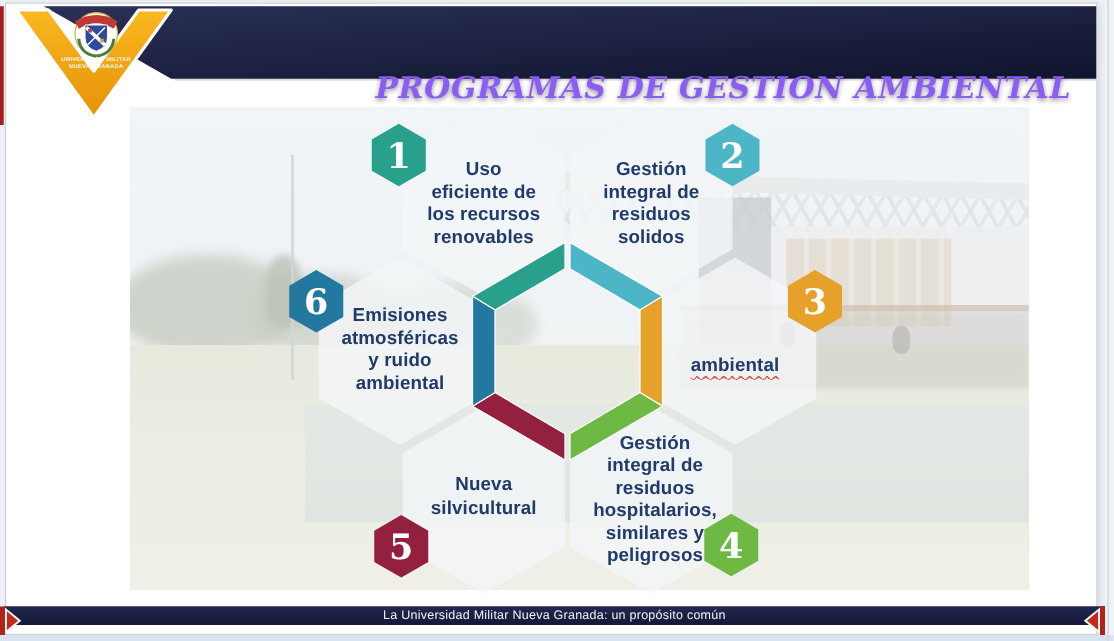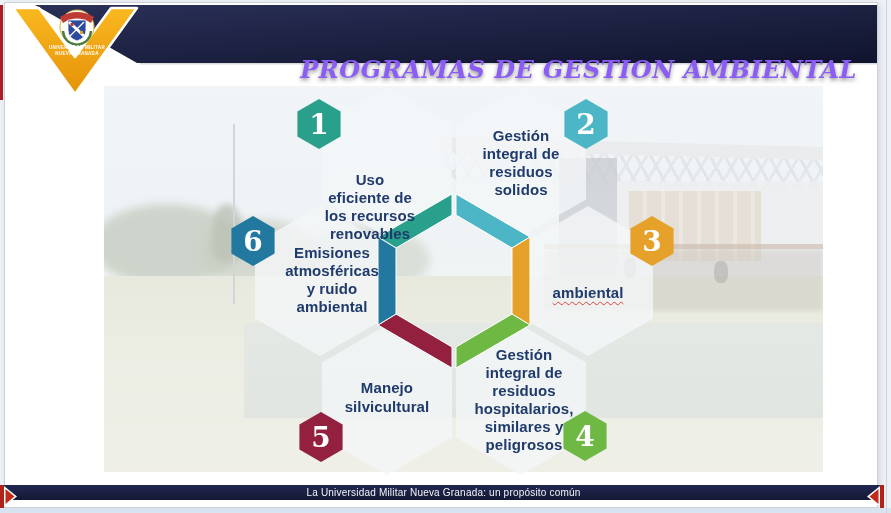--- a/index.html
+++ b/index.html
@@ -163,40 +163,40 @@
     <g>
       <polygon points="321,412 342.6,424.5 342.6,449.5 321,462 299.4,449.5 299.4,424.5" fill="#93203e"></polygon>
       <text class="badge-num" x="321" y="447">5</text>
     </g>
     <g>
       <polygon points="253,216 274.6,228.5 274.6,253.5 253,266 231.4,253.5 231.4,228.5" fill="#23789f"></polygon>
       <text class="badge-num" x="253" y="251">6</text>
     </g>
   </svg>
 
-  <div class="hex-label" style="left:310px;top:127px;width:120px;margin-top:44px;">Uso
+  <div class="hex-label" style="left:327px;top:127px;width:120px;">Uso
 eficiente de
 los recursos
 renovables</div>
   <div class="hex-label" style="left:461px;top:127px;width:120px;">Gestión
 integral de
 residuos
 solidos</div>
   <div class="hex-label" style="left:518px;top:264px;width:140px;line-height:19px;">
     <span class="misspelled">ambiental</span>
   </div>
   <div class="hex-label" style="left:454px;top:346px;width:140px;">Gestión
 integral de
 residuos
 hospitalarios,
 similares y
 peligrosos</div>
-  <div class="hex-label" style="left:327px;top:378px;width:120px;line-height:19px;">Manejo
+  <div class="hex-label" style="left:327px;top:378px;width:120px;line-height:19px;">Nueva
 silvicultural</div>
-  <div class="hex-label" style="left:255px;top:244px;width:130px;margin-left:12px;">Emisiones
+  <div class="hex-label" style="left:255px;top:244px;width:130px;">Emisiones
 atmosféricas
 y ruido
 ambiental</div>
 
   <div class="footer-bar">
     <span class="footer-text">La Universidad Militar Nueva Granada: un propósito común</span>
   </div>
   <svg class="footer-arrow fa-left" width="20" height="23" viewBox="0 0 20 23">
     <rect x="0" y="0" width="4" height="23" fill="#b02318"></rect>
     <polygon points="4,1 17,11.5 4,22" fill="#ffffff"></polygon>

